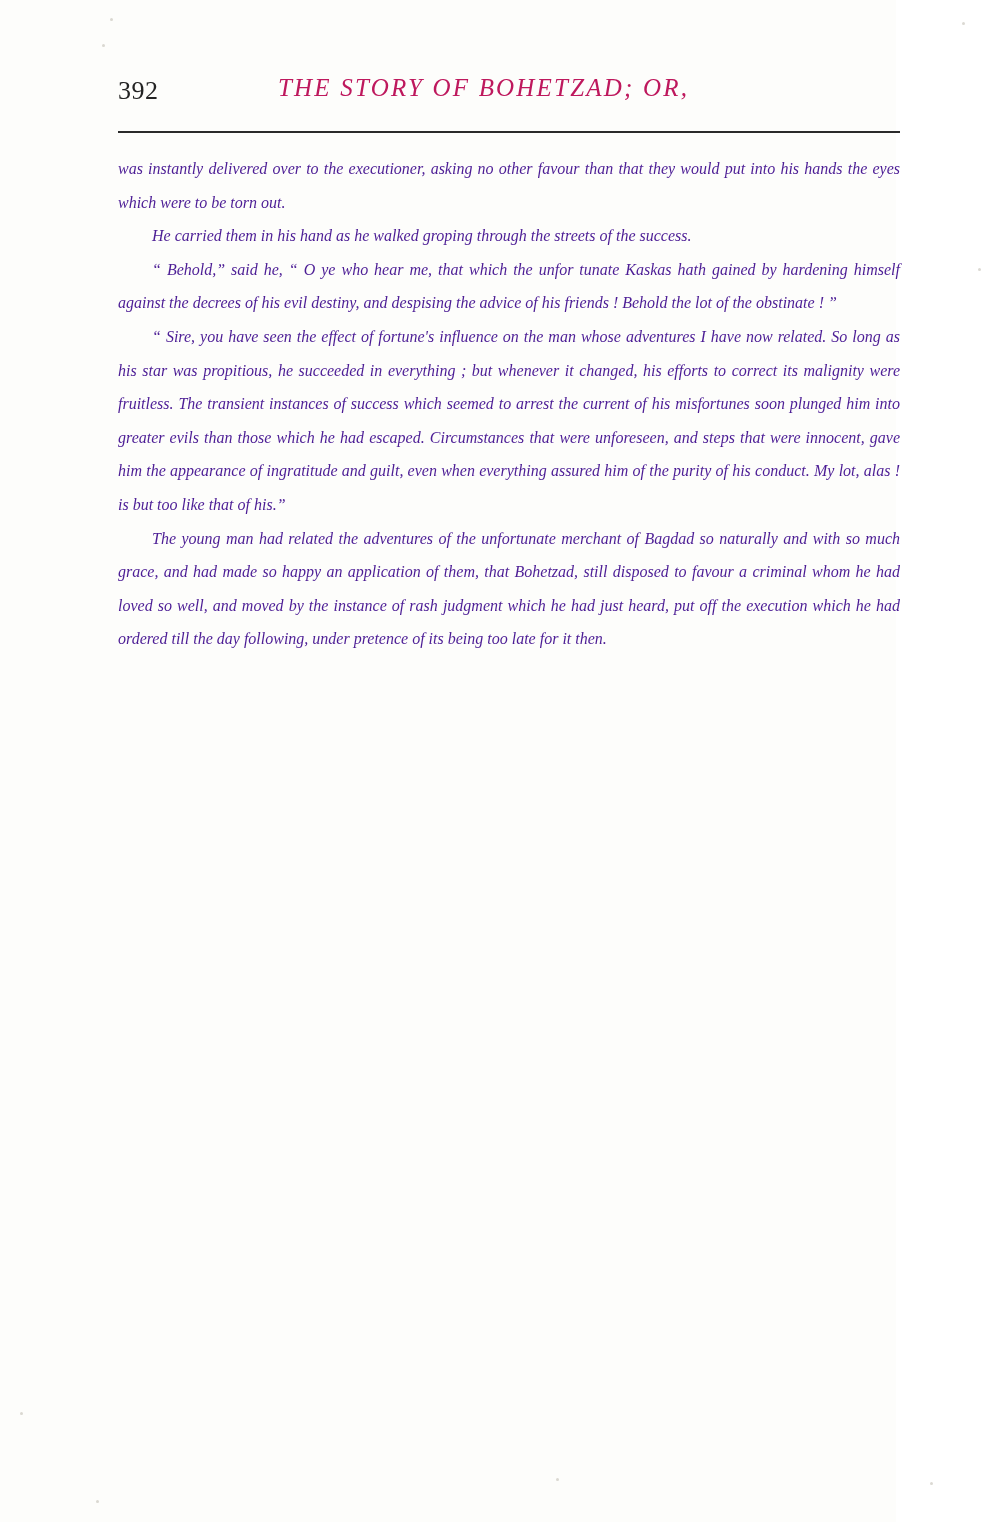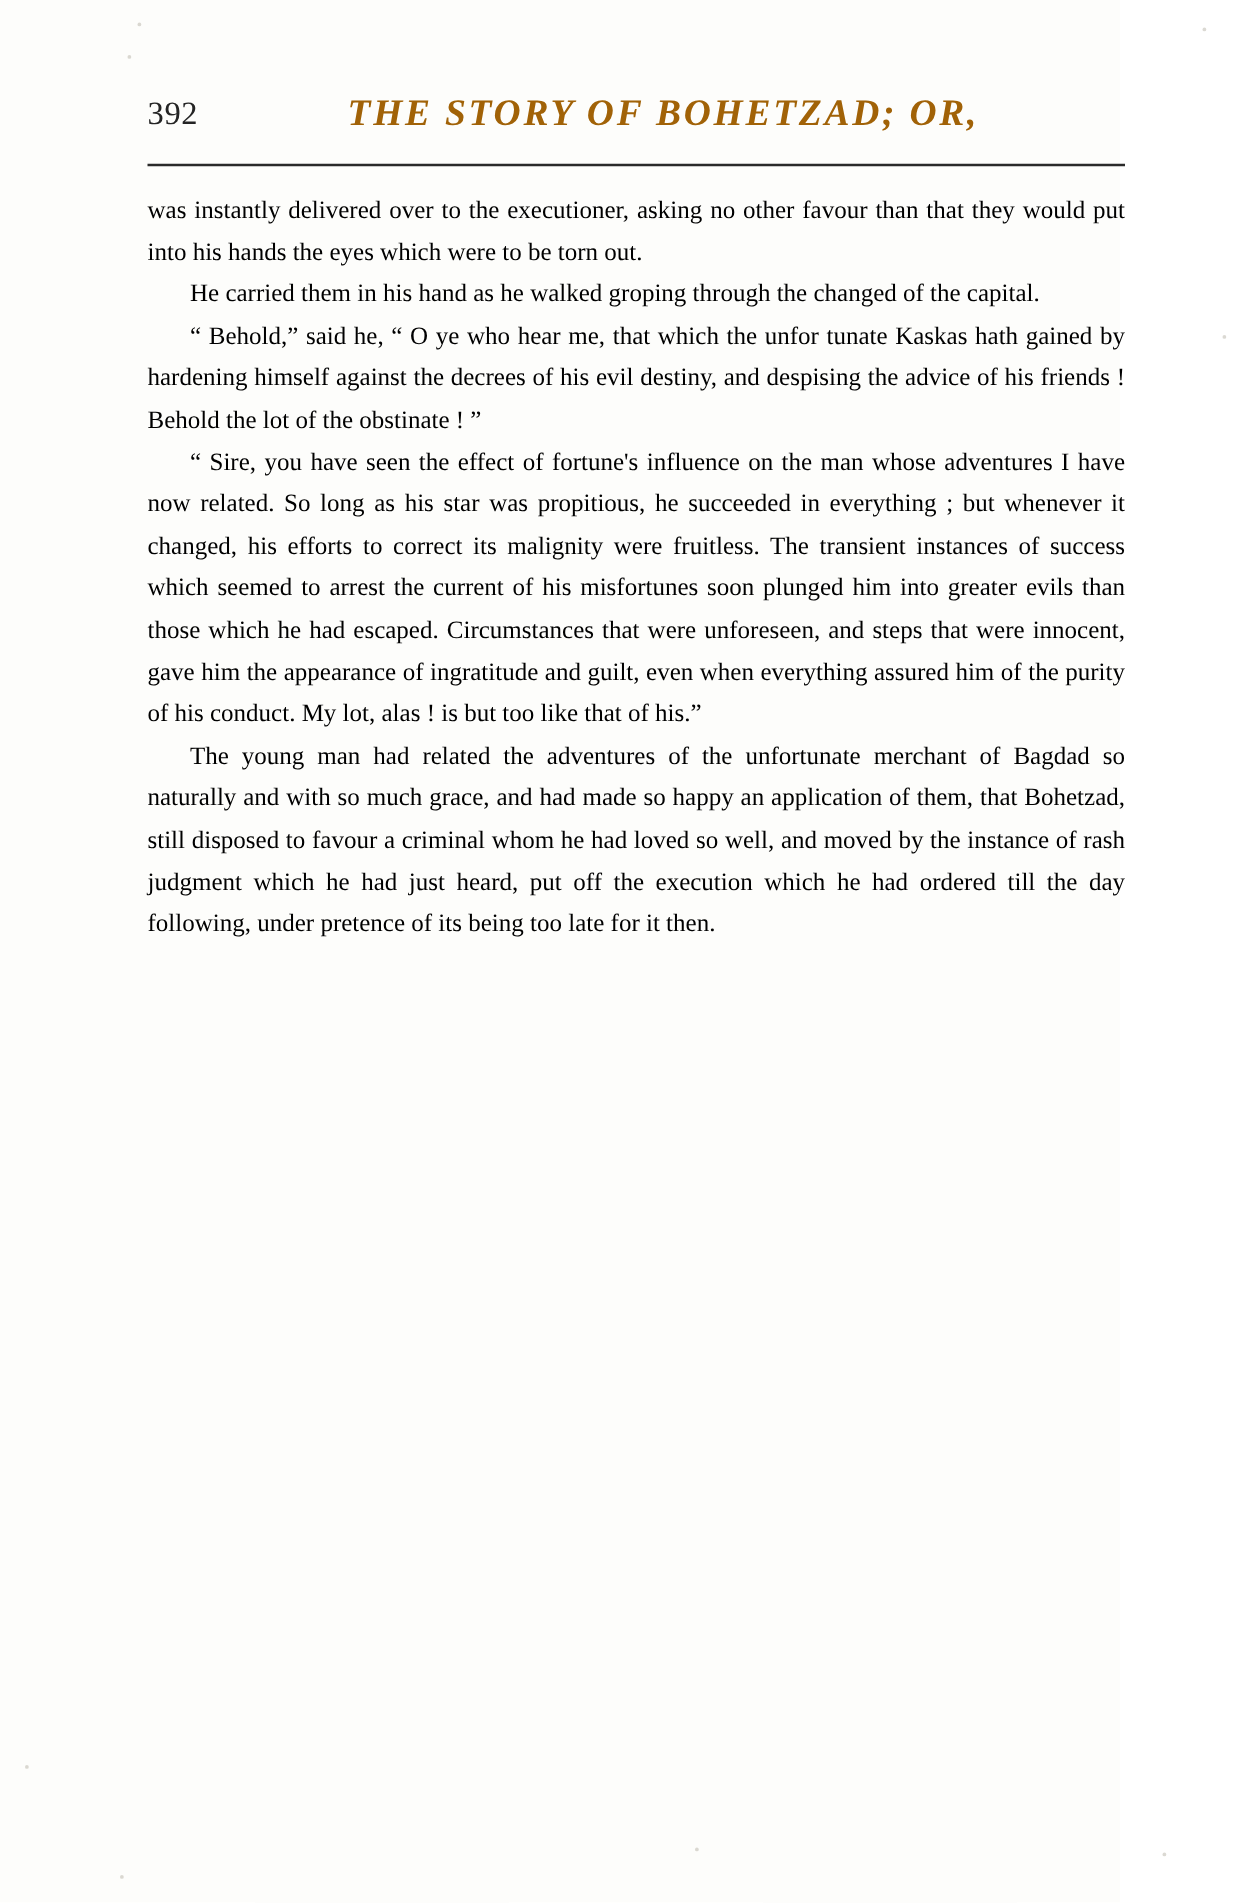--- a/index.html
+++ b/index.html
@@ -43,50 +43,51 @@
     top: 4px;
     font-size: 26px;
     letter-spacing: .5px;
     color: #242424;
     font-family: "Liberation Serif", serif;
   }
   .running-title {
     position: absolute;
     left: 160px;
     top: 2px;
-    font-size: 30px;
+    font-size: 25px;
     font-style: italic;
-    font-weight: 700;
+    font-weight: 400;
     letter-spacing: 2.2px;
-    color: #a16207;
+    color: #be185d;
     white-space: nowrap;
   }
   .rule {
     position: absolute;
     top: 131px;
     left: 118px;
     width: 782px;
     height: 2px;
     background: #2a2a2a;
   }
   .body-col {
     position: absolute;
     top: 152px;
     left: 118px;
     width: 782px;
   }
   p.para {
     margin: 0;
-    font-size: 20px;
+    font-size: 16px;
     line-height: 33.6px;
     text-align: justify;
     text-justify: inter-word;
-    color: #000000;
+    color: #4c1d95;
     text-indent: 34px;
     hyphens: none;
+    font-style: italic;
   }
   p.para.noindent {
     text-indent: 0;
   }
   p.gap-before {
     margin-top: 30px;
   }
   .last-line-left {
     text-align-last: left;
   }
@@ -107,19 +108,19 @@
 
   <div class="header">
     <div class="folio">392</div>
     <div class="running-title">THE STORY OF BOHETZAD; OR,</div>
   </div>
 
   <div class="rule"></div>
 
   <div class="body-col">
     <p class="para noindent last-line-left">was instantly delivered over to the executioner, asking no other favour than that they would put into his hands the eyes which were to be torn out.</p>
-    <p class="para last-line-left">He carried them in his hand as he walked groping through the changed of the capital.</p>
+    <p class="para last-line-left">He carried them in his hand as he walked groping through the streets of the success.</p>
     <p class="para last-line-left">“ Behold,” said he, “ O ye who hear me, that which the unfor tunate Kaskas hath gained by hardening himself against the decrees of his evil destiny, and despising the advice of his friends ! Behold the lot of the obstinate ! ”</p>
     <p class="para last-line-left">“ Sire, you have seen the effect of fortune's influence on the man whose adventures I have now related. So long as his star was propitious, he succeeded in everything ; but whenever it changed, his efforts to correct its malignity were fruitless. The transient instances of success which seemed to arrest the current of his misfortunes soon plunged him into greater evils than those which he had escaped. Circumstances that were unforeseen, and steps that were innocent, gave him the appearance of ingratitude and guilt, even when everything assured him of the purity of his conduct. My lot, alas ! is but too like that of his.”</p>
     <p class="para last-line-left">The young man had related the adventures of the unfortunate merchant of Bagdad so naturally and with so much grace, and had made so happy an application of them, that Bohetzad, still disposed to favour a criminal whom he had loved so well, and moved by the instance of rash judgment which he had just heard, put off the execution which he had ordered till the day following, under pretence of its being too late for it then.</p>
   </div>
 
 </div>
 
 </body></html>

